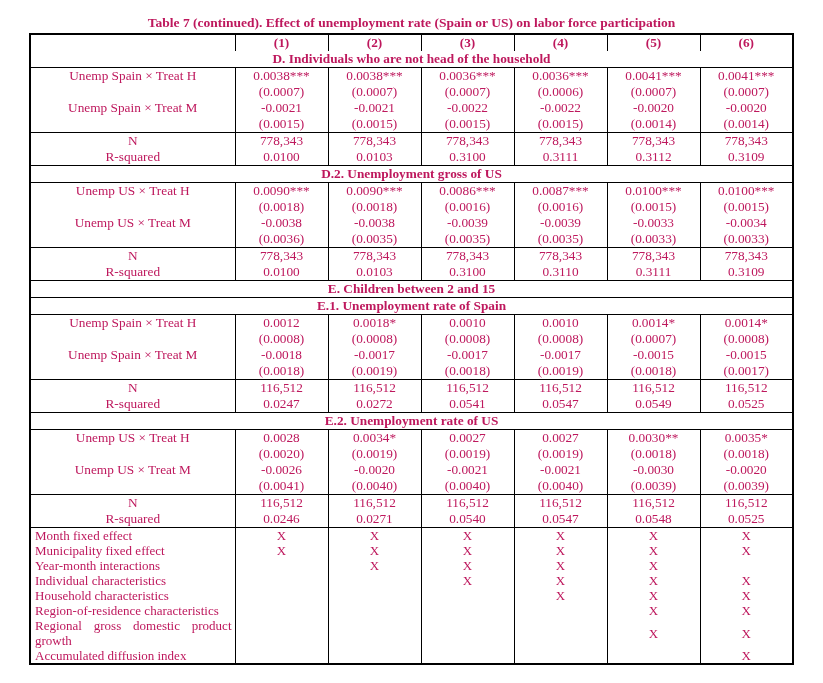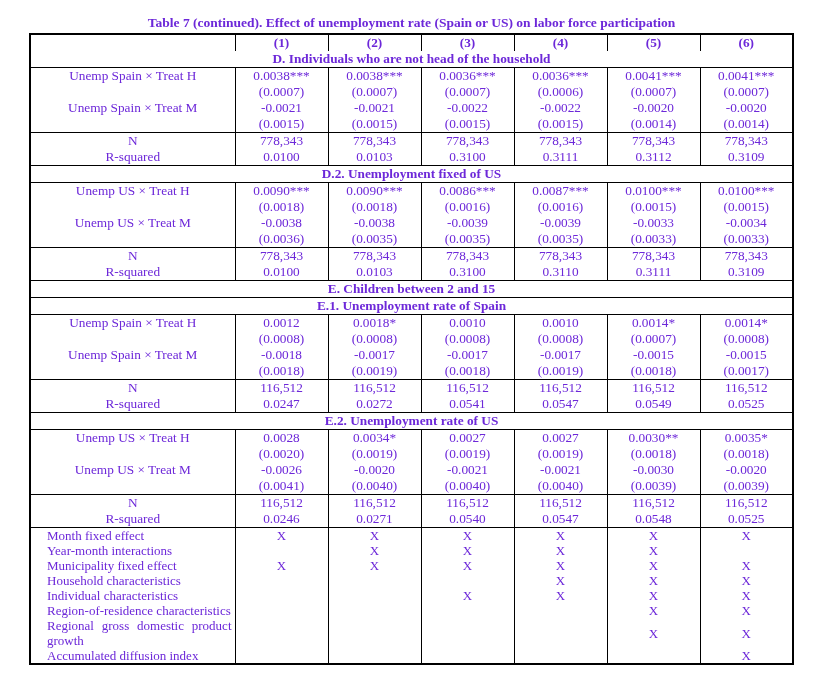--- a/index.html
+++ b/index.html
@@ -1,17 +1,17 @@
 <!DOCTYPE html>
 <html><head>
 <meta charset="utf-8">
 <style>
   html, body { margin: 0; padding: 0; background: #ffffff; }
   .page {
-    width: 823px; height: 683px; background: #ffffff; color: #6d28d9;
+    width: 823px; height: 683px; background: #ffffff; color: #be185d;
     font-family: "Liberation Serif", serif;
     box-sizing: border-box; padding-top: 15px; overflow: hidden;
     position: relative;
   }
   .title {
     text-align: center; font-weight: bold; font-size: 13.5px;
     line-height: 16px; margin-bottom: 2px;
   }
   table.regtable {
     border-collapse: collapse; table-layout: fixed;
@@ -22,21 +22,21 @@
     padding: 0; font-size: 13.3px; line-height: 16px;
     text-align: center; vertical-align: top; overflow: hidden;
     font-family: "Liberation Serif", serif;
   }
   tr { height: 16px; }
   .vsep { border-left: 1px solid #000; }
   .hline { border-bottom: 1.5px solid #000; }
   .bold { font-weight: bold; }
   .control-row { height: 15px; }
   .control-row td { line-height: 15px; font-size: 13px; }
-  .control-label { text-align: left; padding: 0 3px 0 16px; }
+  .control-label { text-align: left; padding: 0 3px 0 4px; }
   .control-mark { vertical-align: middle; }
   
   tbody tr:nth-last-child(2) .control-label { text-align: justify; }
 </style>
 </head>
 <body>
 
 <div class="page">
   <div class="title">Table 7 (continued). Effect of unemployment rate (Spain or US) on labor force participation</div>
   <table class="regtable">
@@ -111,21 +111,21 @@
         <tr>
           <td class="hline">R-squared</td>
           <td class="vsep hline">0.0100</td>
           <td class="vsep hline">0.0103</td>
           <td class="vsep hline">0.3100</td>
           <td class="vsep hline">0.3111</td>
           <td class="vsep hline">0.3112</td>
           <td class="vsep hline">0.3109</td>
         </tr>
         <tr>
-          <td class="bold hline" colspan="7">D.2. Unemployment fixed of US</td>
+          <td class="bold hline" colspan="7">D.2. Unemployment gross of US</td>
         </tr>
         <tr>
           <td>Unemp US × Treat H</td>
           <td class="vsep">0.0090***</td>
           <td class="vsep">0.0090***</td>
           <td class="vsep">0.0086***</td>
           <td class="vsep">0.0087***</td>
           <td class="vsep">0.0100***</td>
           <td class="vsep">0.0100***</td>
         </tr>
@@ -294,51 +294,51 @@
         <tr class="control-row">
           <td class="control-label">Month fixed effect</td>
           <td class="vsep control-mark">X</td>
           <td class="vsep control-mark">X</td>
           <td class="vsep control-mark">X</td>
           <td class="vsep control-mark">X</td>
           <td class="vsep control-mark">X</td>
           <td class="vsep control-mark">X</td>
         </tr>
         <tr class="control-row">
+          <td class="control-label">Municipality fixed effect</td>
+          <td class="vsep control-mark">X</td>
+          <td class="vsep control-mark">X</td>
+          <td class="vsep control-mark">X</td>
+          <td class="vsep control-mark">X</td>
+          <td class="vsep control-mark">X</td>
+          <td class="vsep control-mark">X</td>
+        </tr>
+        <tr class="control-row">
           <td class="control-label">Year-month interactions</td>
           <td class="vsep control-mark"></td>
           <td class="vsep control-mark">X</td>
           <td class="vsep control-mark">X</td>
           <td class="vsep control-mark">X</td>
           <td class="vsep control-mark">X</td>
           <td class="vsep control-mark"></td>
         </tr>
         <tr class="control-row">
-          <td class="control-label">Municipality fixed effect</td>
-          <td class="vsep control-mark">X</td>
-          <td class="vsep control-mark">X</td>
+          <td class="control-label">Individual characteristics</td>
+          <td class="vsep control-mark"></td>
+          <td class="vsep control-mark"></td>
           <td class="vsep control-mark">X</td>
           <td class="vsep control-mark">X</td>
           <td class="vsep control-mark">X</td>
           <td class="vsep control-mark">X</td>
         </tr>
         <tr class="control-row">
           <td class="control-label">Household characteristics</td>
           <td class="vsep control-mark"></td>
           <td class="vsep control-mark"></td>
           <td class="vsep control-mark"></td>
-          <td class="vsep control-mark">X</td>
-          <td class="vsep control-mark">X</td>
-          <td class="vsep control-mark">X</td>
-        </tr>
-        <tr class="control-row">
-          <td class="control-label">Individual characteristics</td>
-          <td class="vsep control-mark"></td>
-          <td class="vsep control-mark"></td>
-          <td class="vsep control-mark">X</td>
           <td class="vsep control-mark">X</td>
           <td class="vsep control-mark">X</td>
           <td class="vsep control-mark">X</td>
         </tr>
         <tr class="control-row">
           <td class="control-label">Region-of-residence characteristics</td>
           <td class="vsep control-mark"></td>
           <td class="vsep control-mark"></td>
           <td class="vsep control-mark"></td>
           <td class="vsep control-mark"></td>

